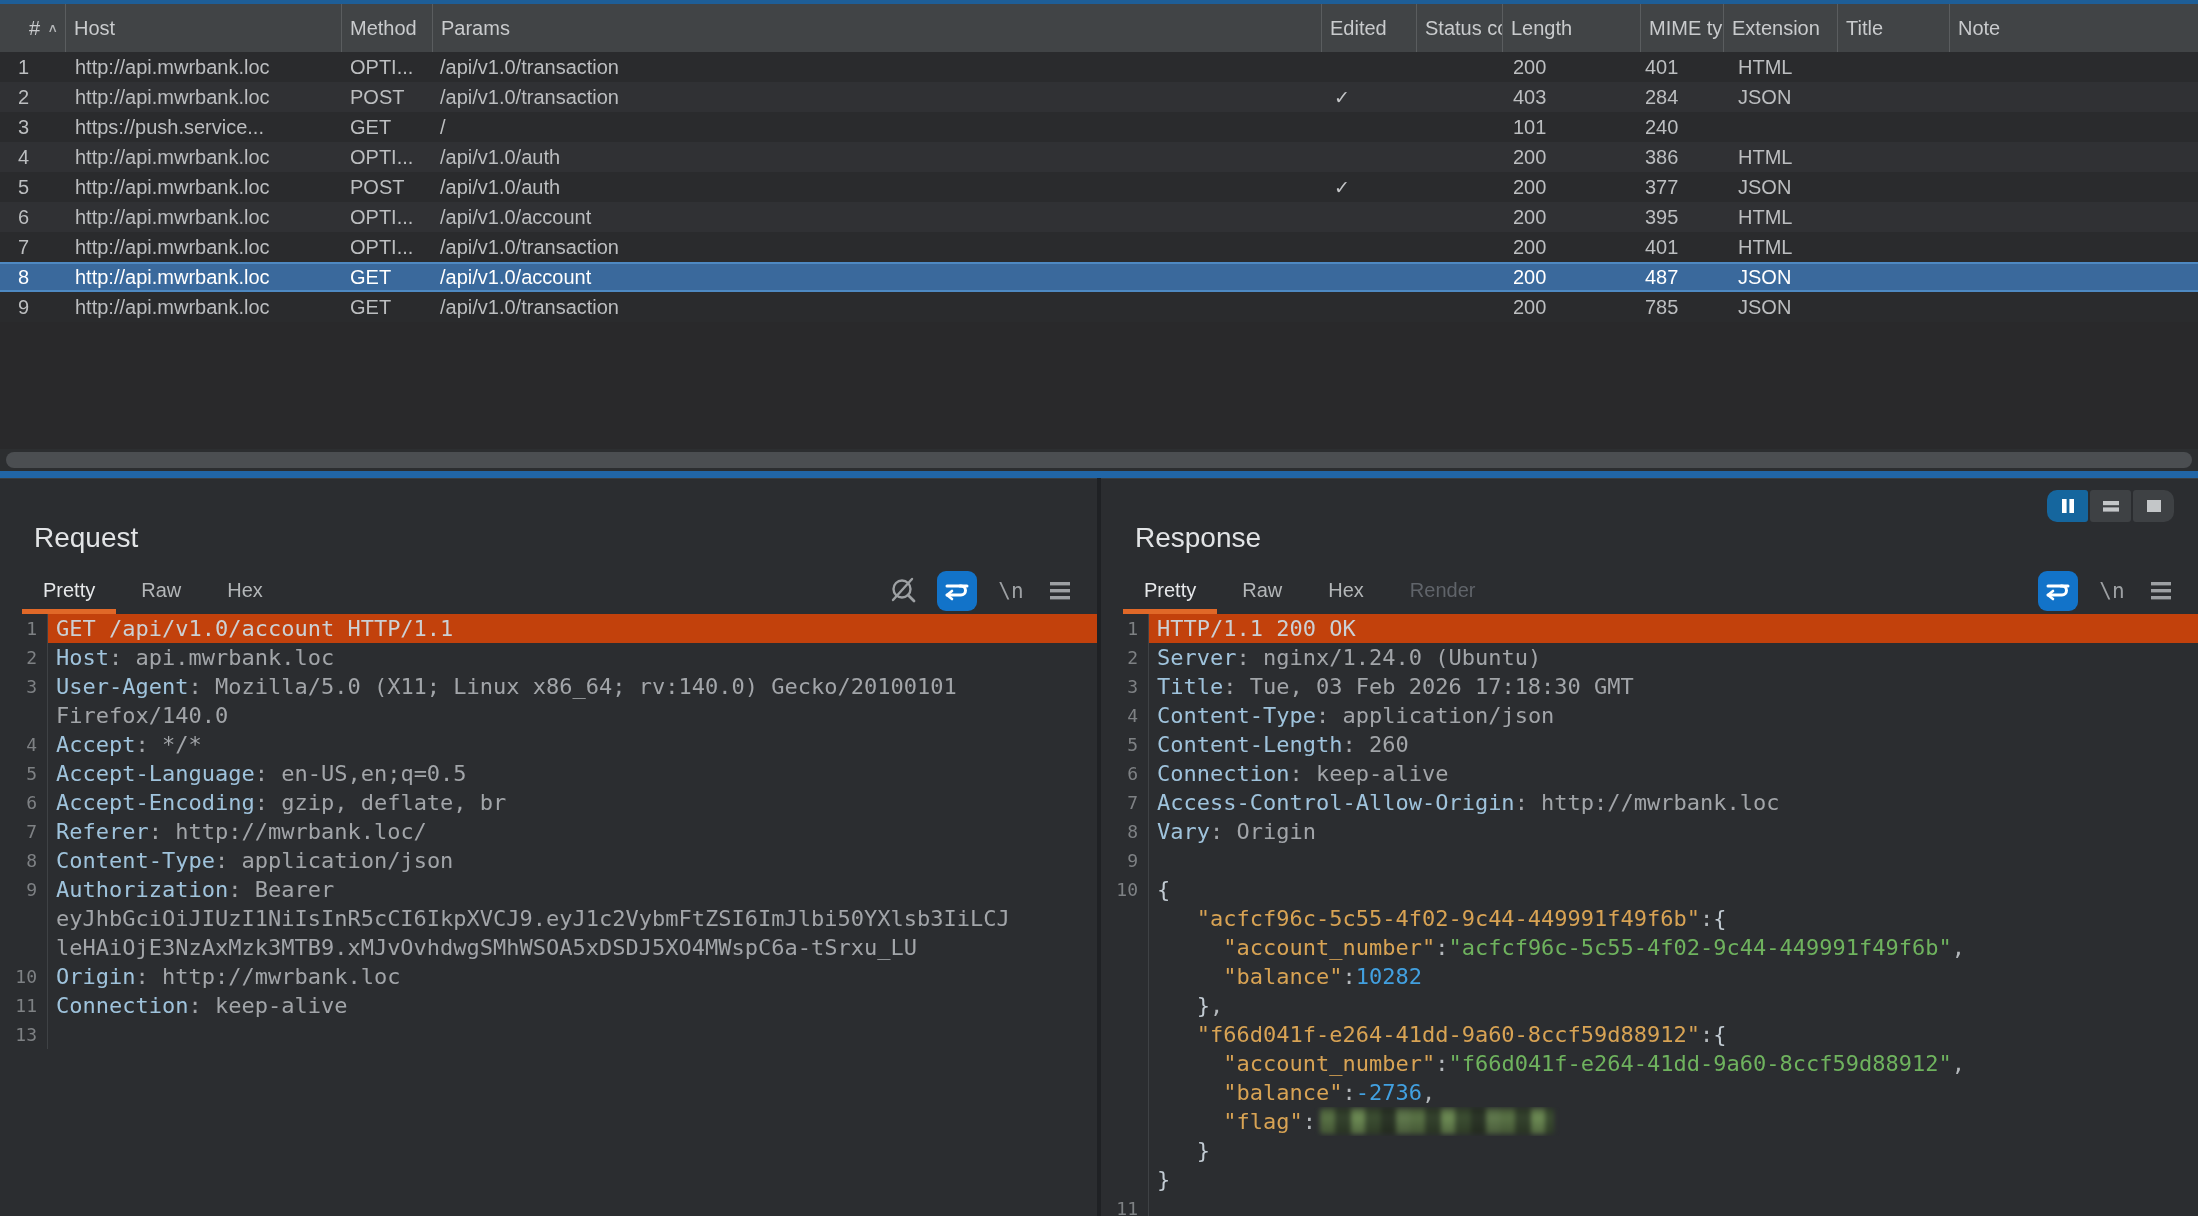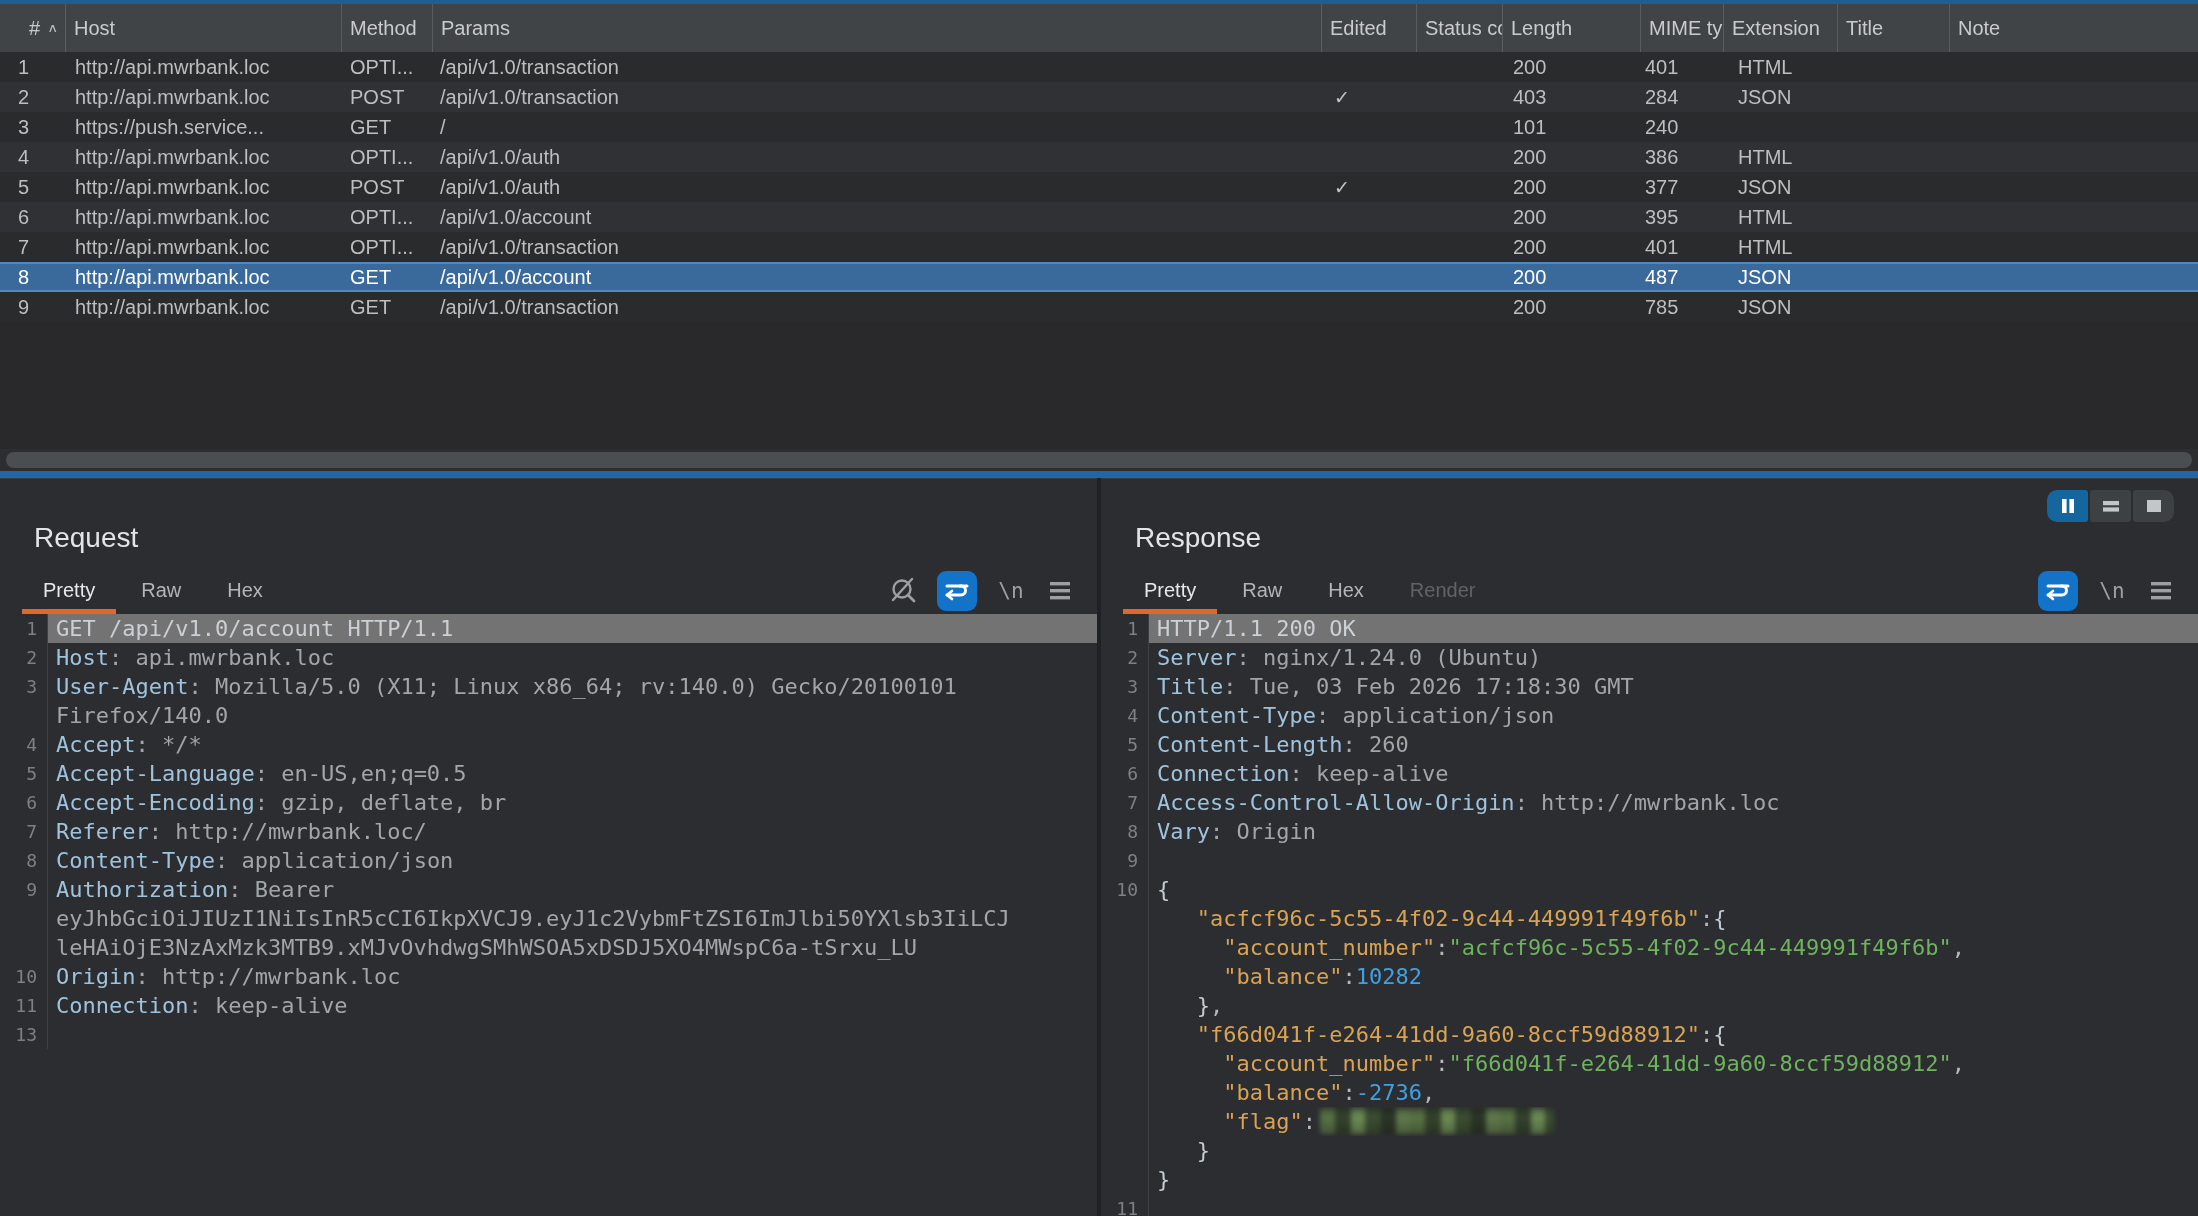--- a/index.html
+++ b/index.html
@@ -60,21 +60,21 @@
   .lay-btn.first{border-radius:10px 3px 3px 10px;background:#15669e;}
   .lay-btn.last{border-radius:3px 10px 10px 3px;}
 
   
   .editor{position:absolute;left:0;right:0;top:136px;bottom:0;overflow:hidden;}
   .eline{display:grid;grid-template-columns:48px auto;height:29px;}
   .gutter{font-family:"DejaVu Sans Mono",monospace;font-size:18px;line-height:29px;color:#7e8184;
           text-align:right;padding-right:10px;border-right:1px solid #3f4245;box-sizing:border-box;}
   .econtent{font-family:"DejaVu Sans Mono",monospace;font-size:22px;line-height:29px;
             white-space:pre;padding-left:8px;overflow:hidden;}
-  .eline.hl .econtent{background:#737373;}
+  .eline.hl .econtent{background:#c2410c;}
   .c-plain{color:#ccd0d4}.c-name{color:#9fc3dc}.c-val{color:#a2a5a9}
   .c-key{color:#d8a354}.c-str{color:#6fb35e}.c-num{color:#42a0e0}
   .c-punc{color:#b4b8bc}.c-brace{color:#c3ccd4}
   .blur-block{display:inline-block;width:234px;height:26px;vertical-align:-5px;margin-left:4px;border-radius:3px;
     background-image:
       linear-gradient(180deg, rgba(20,24,18,.35), rgba(0,0,0,0) 35%, rgba(15,18,13,.3)),
       repeating-linear-gradient(90deg,#5a7346 0 15px,#34422d 15px 31px,#6e8c55 31px 45px,#3c4e32 45px 61px,#2b3527 61px 76px,#617a4e 76px 90px);
     filter:blur(2.5px);}
 </style>
 </head>

